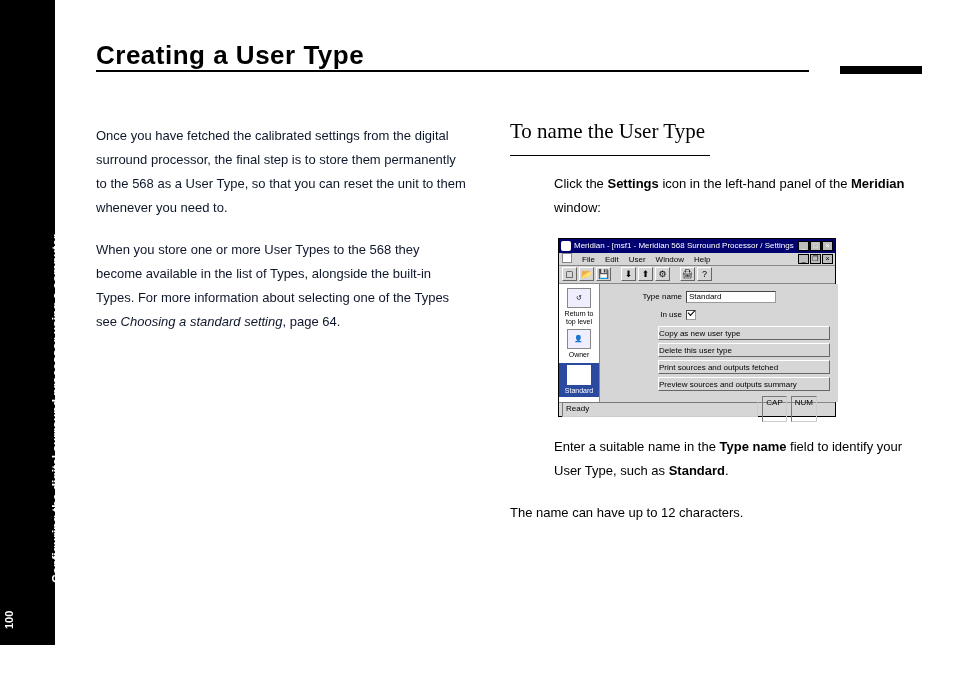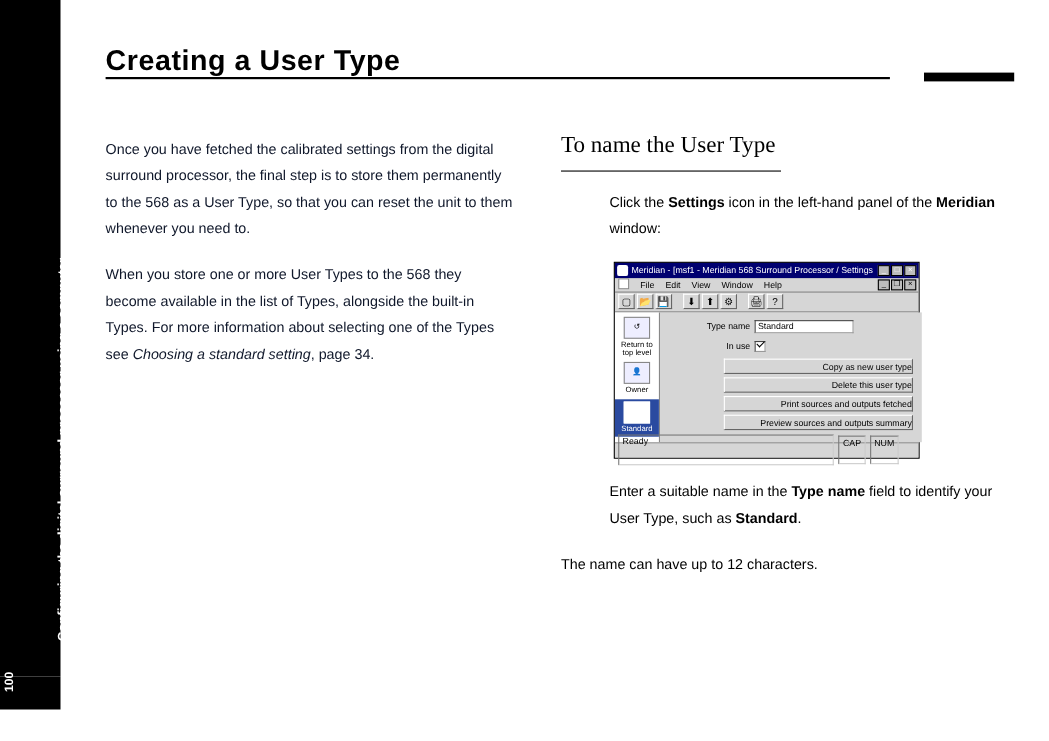--- a/index.html
+++ b/index.html
@@ -40,43 +40,43 @@
   .side-item { width: 40px; text-align:center; font-size: 7px; line-height:1.1; }
   .side-icon { width: 24px; height: 20px; margin: 0 auto 2px; border: 1px solid #888; background: #eef; display:flex; align-items:center; justify-content:center; }
   .side-item.selected { background: #2a4aa0; color: #fff; padding: 2px 0; }
   .side-item.selected .side-icon { background: #fff; border-color:#fff; }
   .main-panel { flex: 1; background: #d6d6d6; padding: 6px 8px 6px 26px; }
   .form-row { display: flex; align-items: center; margin-bottom: 3px; font-size: 8px; }
   .form-label { width: 56px; text-align: right; margin-right: 4px; }
   .text-input { flex: 0 0 90px; height: 12px; background: #fff; border: 1px inset #999; padding: 0 2px; font-size: 8px; display:flex; align-items:center; }
   .checkbox { width: 10px; height: 10px; background: #fff; border: 1px inset #999; position: relative; }
   .checkbox.checked::after { content: ""; position: absolute; left: 1px; top: -1px; width: 6px; height: 3px; border-left: 1.5px solid #000; border-bottom: 1.5px solid #000; transform: rotate(-45deg); }
-  .panel-btn { display:block; width: 172px; height: 14px; margin: 3px 0 0 32px; background: #d6d6d6; border-top:1px solid #fff; border-left:1px solid #fff; border-right:1px solid #666; border-bottom:1px solid #666; font-size: 8px; text-align:right; line-height:14px; }
+  .panel-btn { display:block; width: 172px; height: 14px; margin: 3px 0 0 32px; background: #d6d6d6; border-top:1px solid #fff; border-left:1px solid #fff; border-right:1px solid #666; border-bottom:1px solid #666; font-size: 8px; text-align:left; line-height:14px; }
   .statusbar { height: 14px; background: #d6d6d6; border-top: 1px solid #888; display: flex; align-items: center; font-size: 8px; padding: 0 3px; gap:4px; }
-  .status-left { flex: 1; border:1px inset #ccc; padding:0 3px; height:28px; line-height:11px; }
+  .status-left { flex: 1; border:1px inset #ccc; padding:0 3px; height:15px; line-height:11px; }
   .status-box { border:1px inset #ccc; padding:0 3px; height:26px; line-height:11px; }
   .status-grip { width: 11px; height: 11px; }
 </style>
 </head>
 <body>
 
 <div class="page">
   <div class="black-bar-left"></div>
   <div class="black-bar-bottom"></div>
   <div class="page-number">100</div>
   <div class="sidebar-text">Configuring the digital surround processor using a computer</div>
 
   <div class="heading">Creating a User Type</div>
   <div class="heading-rule"></div>
   <div class="heading-rule-thick"></div>
 
   <div class="col-left">
     <p>Once you have fetched the calibrated settings from the digital surround processor, the final step is to store them permanently to the 568 as a User Type, so that you can reset the unit to them whenever you need to.</p>
     <p>
-      <span>When you store one or more User Types to the 568 they become available in the list of Types, alongside the built-in Types. For more information about selecting one of the Types see </span><span class="italic">Choosing a standard setting</span><span>, page 34.</span>
+      <span>When you store one or more User Types to the 568 they become available in the list of Types, alongside the built-in Types. For more information about selecting one of the Types see </span><span class="italic">Choosing a standard setting</span><span>, page 64.</span>
     </p>
   </div>
 
   <div class="col-right">
     <div class="subheading">To name the User Type</div>
     <div class="sub-rule"></div>
 
     <p class="indent">
       <span>Click the </span><span class="bold">Settings</span><span> icon in the left-hand panel of the </span><span class="bold">Meridian</span><span> window:</span>
     </p>
@@ -89,21 +89,21 @@
           <span class="win-btns">
             <span class="win-btn">_</span>
             <span class="win-btn">□</span>
             <span class="win-btn">×</span>
           </span>
         </div>
         <div class="menubar">
           <span class="doc-icon"></span>
           <span class="menu-item">File</span>
           <span class="menu-item">Edit</span>
-          <span class="menu-item">View</span>
+          <span class="menu-item">User</span>
           <span class="menu-item">Window</span>
           <span class="menu-item">Help</span>
           <span class="sub-winbtns">
             <span class="win-btn">_</span>
             <span class="win-btn">❐</span>
             <span class="win-btn">×</span>
           </span>
         </div>
         <div class="toolbar">
           <span class="tb-btn">▢</span>

